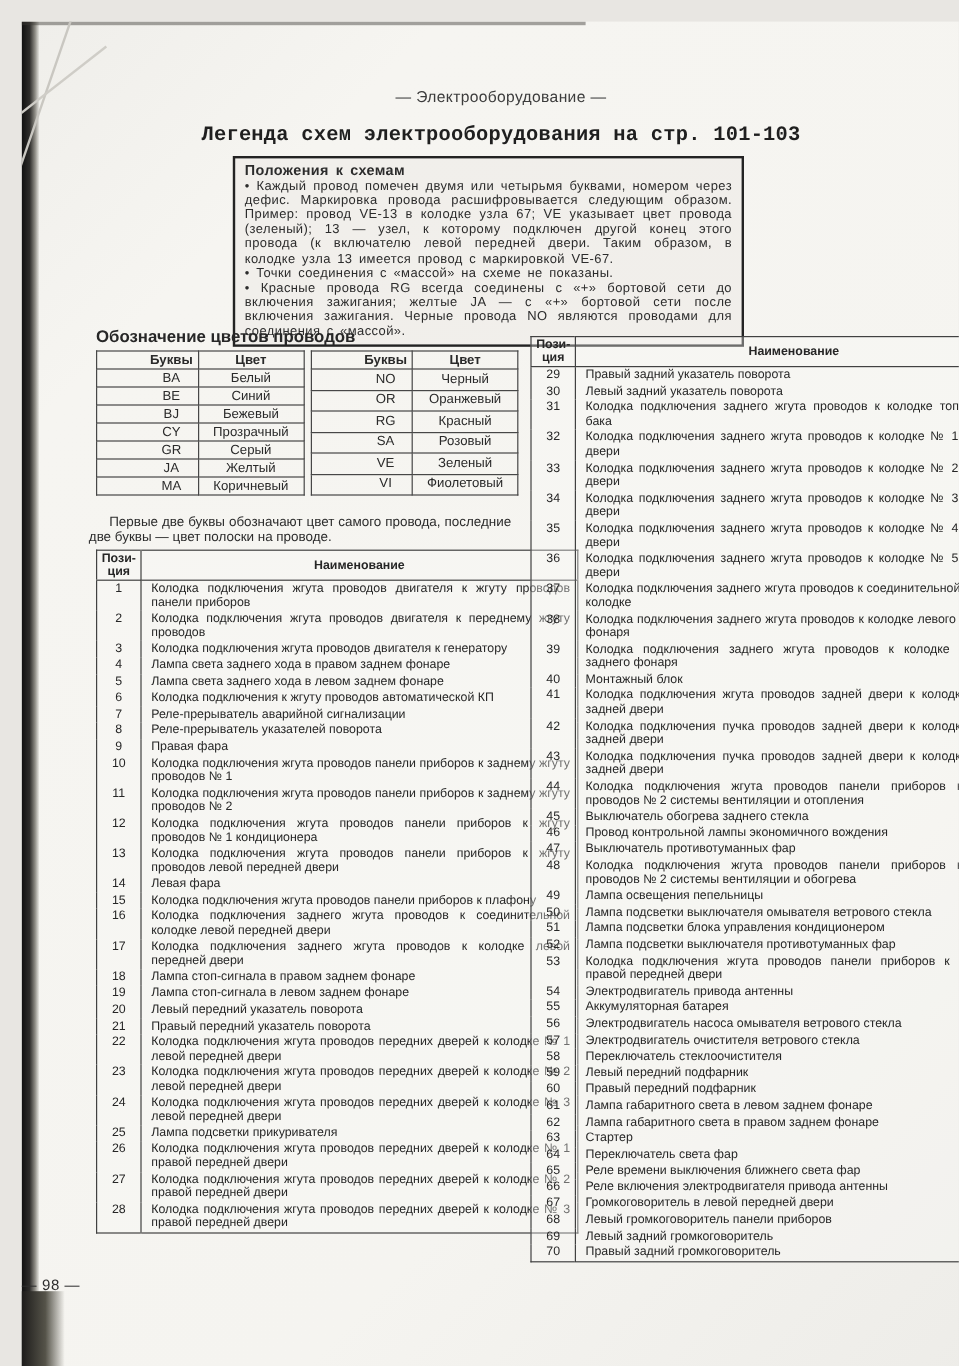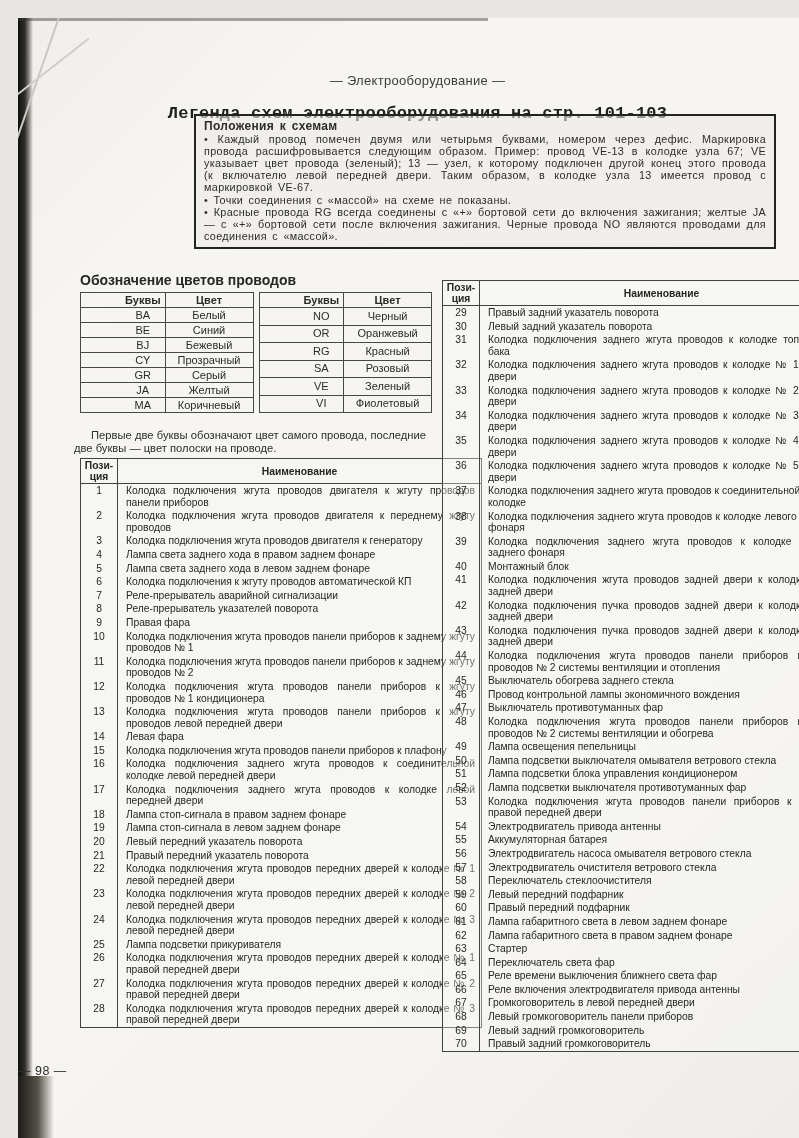--- a/index.html
+++ b/index.html
@@ -18,21 +18,21 @@
     transform-origin:top left;transform:rotate(19deg);}
   .crease-b{position:absolute;left:70px;top:20px;width:2px;height:150px;background:#cfcdc7;
     transform-origin:top left;transform:rotate(52deg);}
   .edge-top{position:absolute;left:0;top:0;width:470px;height:3px;background:rgba(60,58,54,.45);}
 
   .hdr{position:absolute;left:0;top:55px;width:799px;text-align:center;
     font-size:13px;color:#3c3c3c;letter-spacing:.3px;}
   .title{position:absolute;left:0;top:86px;width:799px;text-align:center;
     font-size:17px;font-weight:bold;color:#1f1f1f;letter-spacing:.2px;font-family:Liberation Mono, monospace;}
 
-  .notes-box{position:absolute;left:176px;top:96px;width:582px;
+  .notes-box{position:absolute;left:176px;top:112px;width:426px;
     border:2px solid #232323;background:rgba(236,234,229,.55);padding:4px 8px 5px 8px;}
   .notes-box .bh{font-size:12px;font-weight:bold;margin:0 0 1px 0;}
   .notes-box p{margin:0;font-size:10.8px;line-height:12.1px;text-align:justify;
     letter-spacing:.35px;word-spacing:2px;color:#2c2c2c;}
 
   .color-head{position:absolute;left:62px;top:254px;font-size:14px;font-weight:bold;}
   .color-wrap{position:absolute;left:62px;top:274px;display:flex;gap:5px;}
   table.ctab{border-collapse:collapse;font-size:11px;color:#2a2a2a;}
   table.ctab th,table.ctab td{border:1px solid #474747;text-align:center;
     padding:0 4px;height:15px;line-height:13px;}

